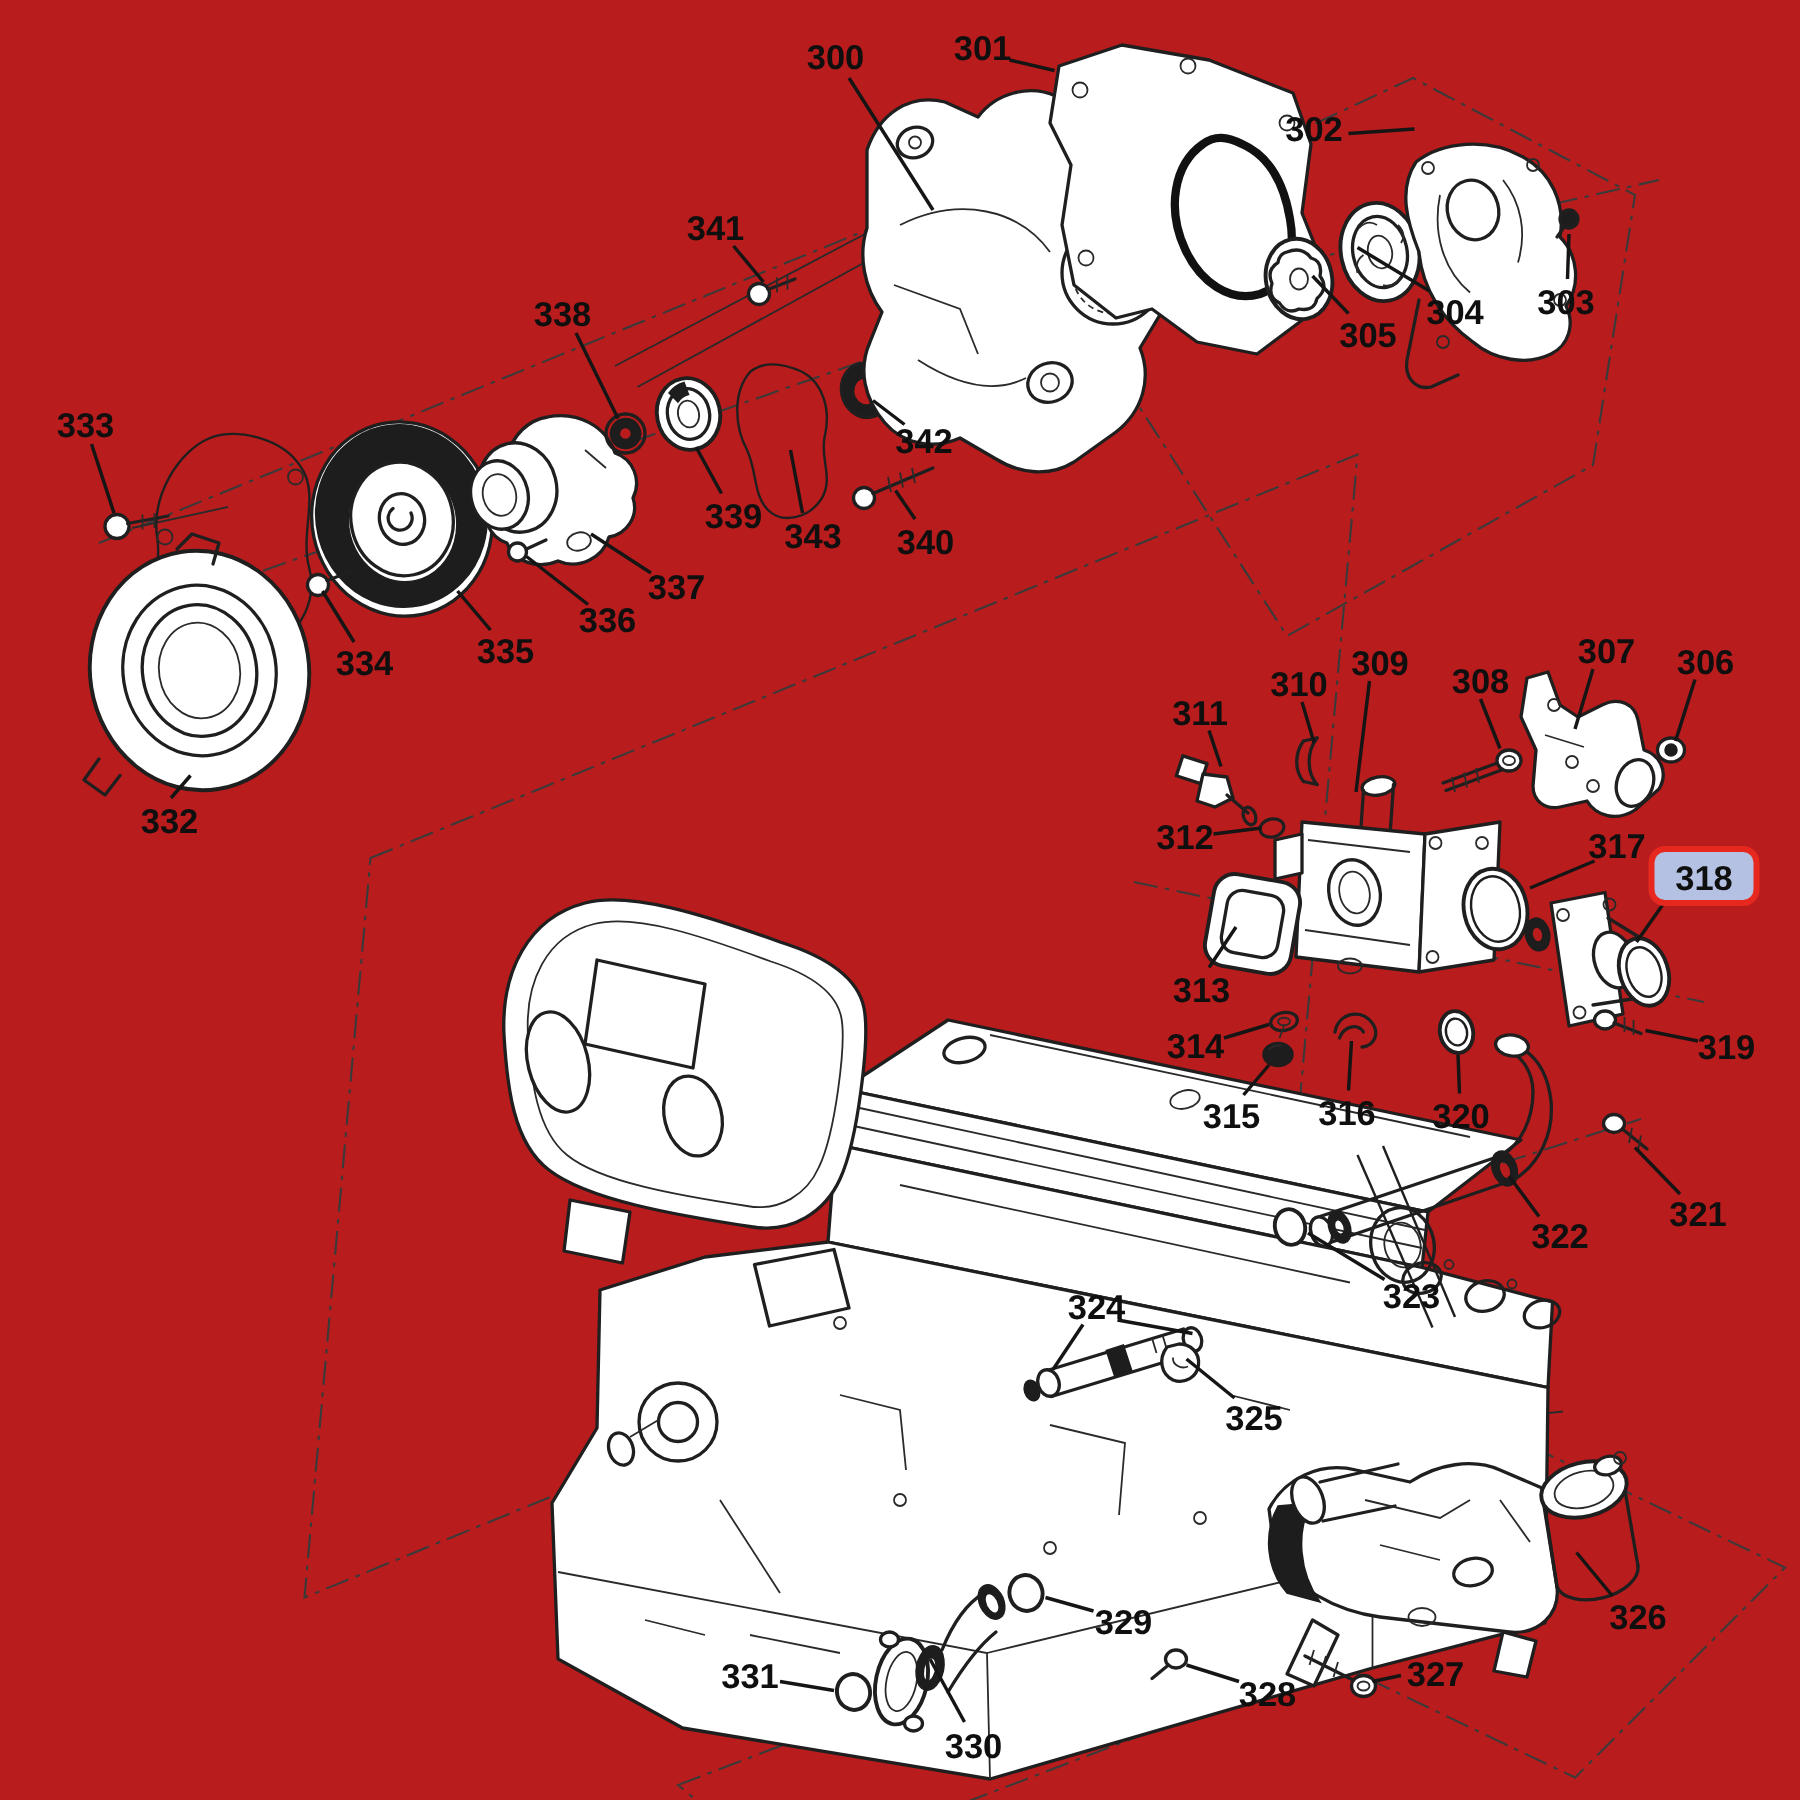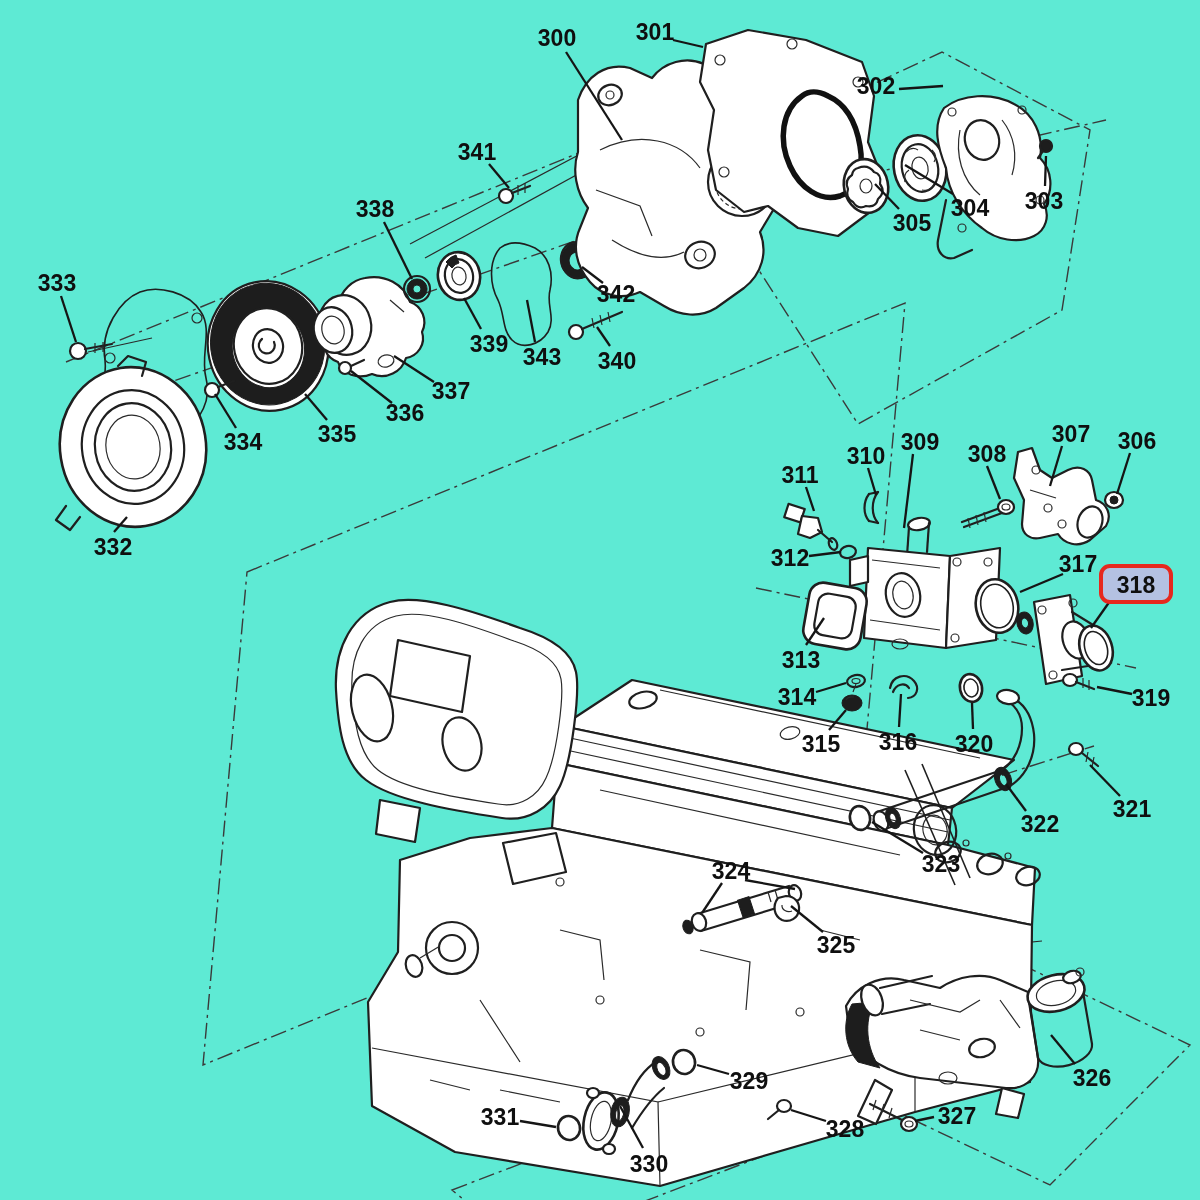--- a/index.html
+++ b/index.html
@@ -1,16 +1,16 @@
 <!DOCTYPE html>
 <html><head>
 <meta charset="utf-8">
 <style>
   html,body{margin:0;padding:0;background:#fff;}
-  .stage{position:relative;width:1200px;height:1200px;background:#5eead4;overflow:hidden;
+  .stage{position:relative;width:1200px;height:1200px;background:#b91c1c;overflow:hidden;
          font-family:"Liberation Sans",sans-serif;}
   svg{display:block}
   
   .s  {fill:none;stroke:#1f1f1f;stroke-width:2.2;stroke-linejoin:round;stroke-linecap:round;}
   .sf {fill:#ffffff;stroke:#1f1f1f;stroke-width:2.2;stroke-linejoin:round;stroke-linecap:round;}
   .sf2{fill:#ffffff;stroke:#1f1f1f;stroke-width:2.6;stroke-linejoin:round;}
   .thin{fill:none;stroke:#2a2a2a;stroke-width:1.2;}
   .med {fill:none;stroke:#1f1f1f;stroke-width:1.6;}
   .dark{fill:#1d1d1d;stroke:#1d1d1d;stroke-width:1;}
   .gasket{fill:none;stroke:#111111;stroke-width:5.5;stroke-linejoin:round;}

